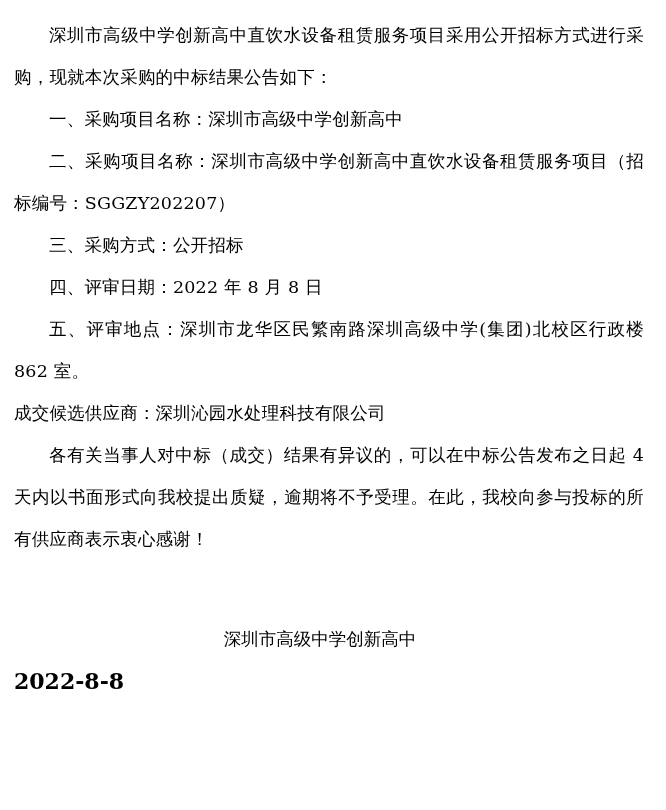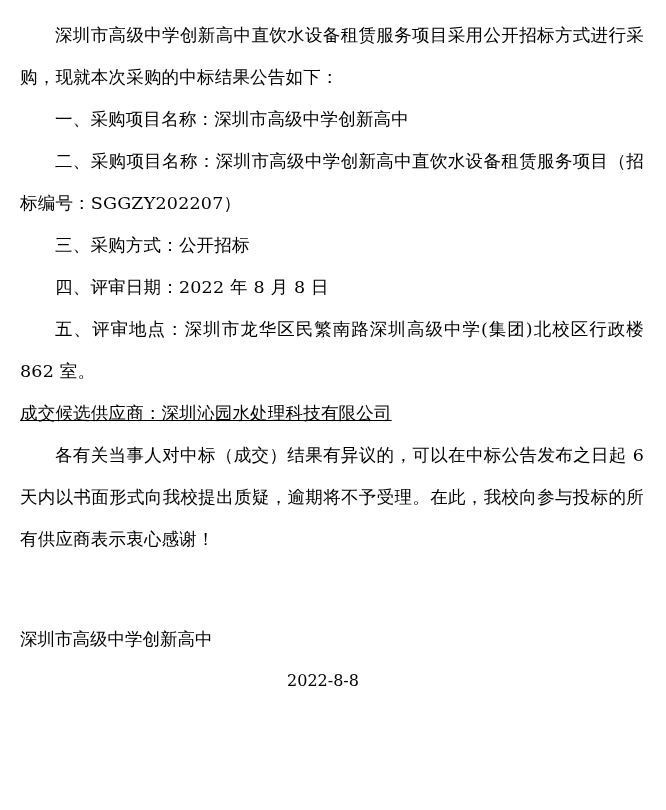--- a/index.html
+++ b/index.html
@@ -11,49 +11,49 @@
     height: 810px;
     background: #ffffff;
     font-family: "DejaVu Serif", "Liberation Serif", serif;
     color: #000000;
     overflow: hidden;
   }
   .page {
     box-sizing: border-box;
     width: 666px;
     height: 682px;
-    padding: 14px 22px 0 20px;
+    padding: 14px 22px 0 14px;
   }
   .para {
     font-size: 17.5px;
     line-height: 42px;
     text-align: justify;
     text-justify: inter-ideograph;
     letter-spacing: 0.2px;
     margin: 0;
   }
   .indent {
     text-indent: 2em;
   }
   .noindent {
     text-indent: 0;
-    text-decoration: underline;
   }
   .signature {
     margin-top: 58px;
-    text-align: left;
+    text-align: center;
     font-size: 17.5px;
     line-height: 42px;
     padding-right: 18px;
   }
   .date {
-    text-align: center;
-    font-size: 16px;
+    text-align: left;
+    font-size: 22px;
     line-height: 42px;
     padding-right: 18px;
+    font-weight: bold;
   }
 </style>
 </head>
 <body>
 
 <div class="page">
 
   <p class="para indent">深圳市高级中学创新高中直饮水设备租赁服务项目采用公开招标方式进行采购，现就本次采购的中标结果公告如下：</p>
 
   <p class="para indent">一、采购项目名称：深圳市高级中学创新高中</p>
@@ -62,19 +62,19 @@
 
   <p class="para indent">三、采购方式：公开招标</p>
 
   <p class="para indent">四、评审日期：2022 年 8 月 8 日</p>
 
   <p class="para indent">五、评审地点：深圳市龙华区民繁南路深圳高级中学(集团)北校区行政楼 862 室。</p>
 
 
   <p class="para noindent">成交候选供应商：深圳沁园水处理科技有限公司</p>
 
-  <p class="para indent">各有关当事人对中标（成交）结果有异议的，可以在中标公告发布之日起 6 天内以书面形式向我校提出质疑，逾期将不予受理。在此，我校向参与投标的所有供应商表示衷心感谢！</p>
+  <p class="para indent">各有关当事人对中标（成交）结果有异议的，可以在中标公告发布之日起 4 天内以书面形式向我校提出质疑，逾期将不予受理。在此，我校向参与投标的所有供应商表示衷心感谢！</p>
 
   <div class="signature">深圳市高级中学创新高中</div>
 
   <div class="date">2022-8-8</div>
 
 </div>
 
 </body></html>

